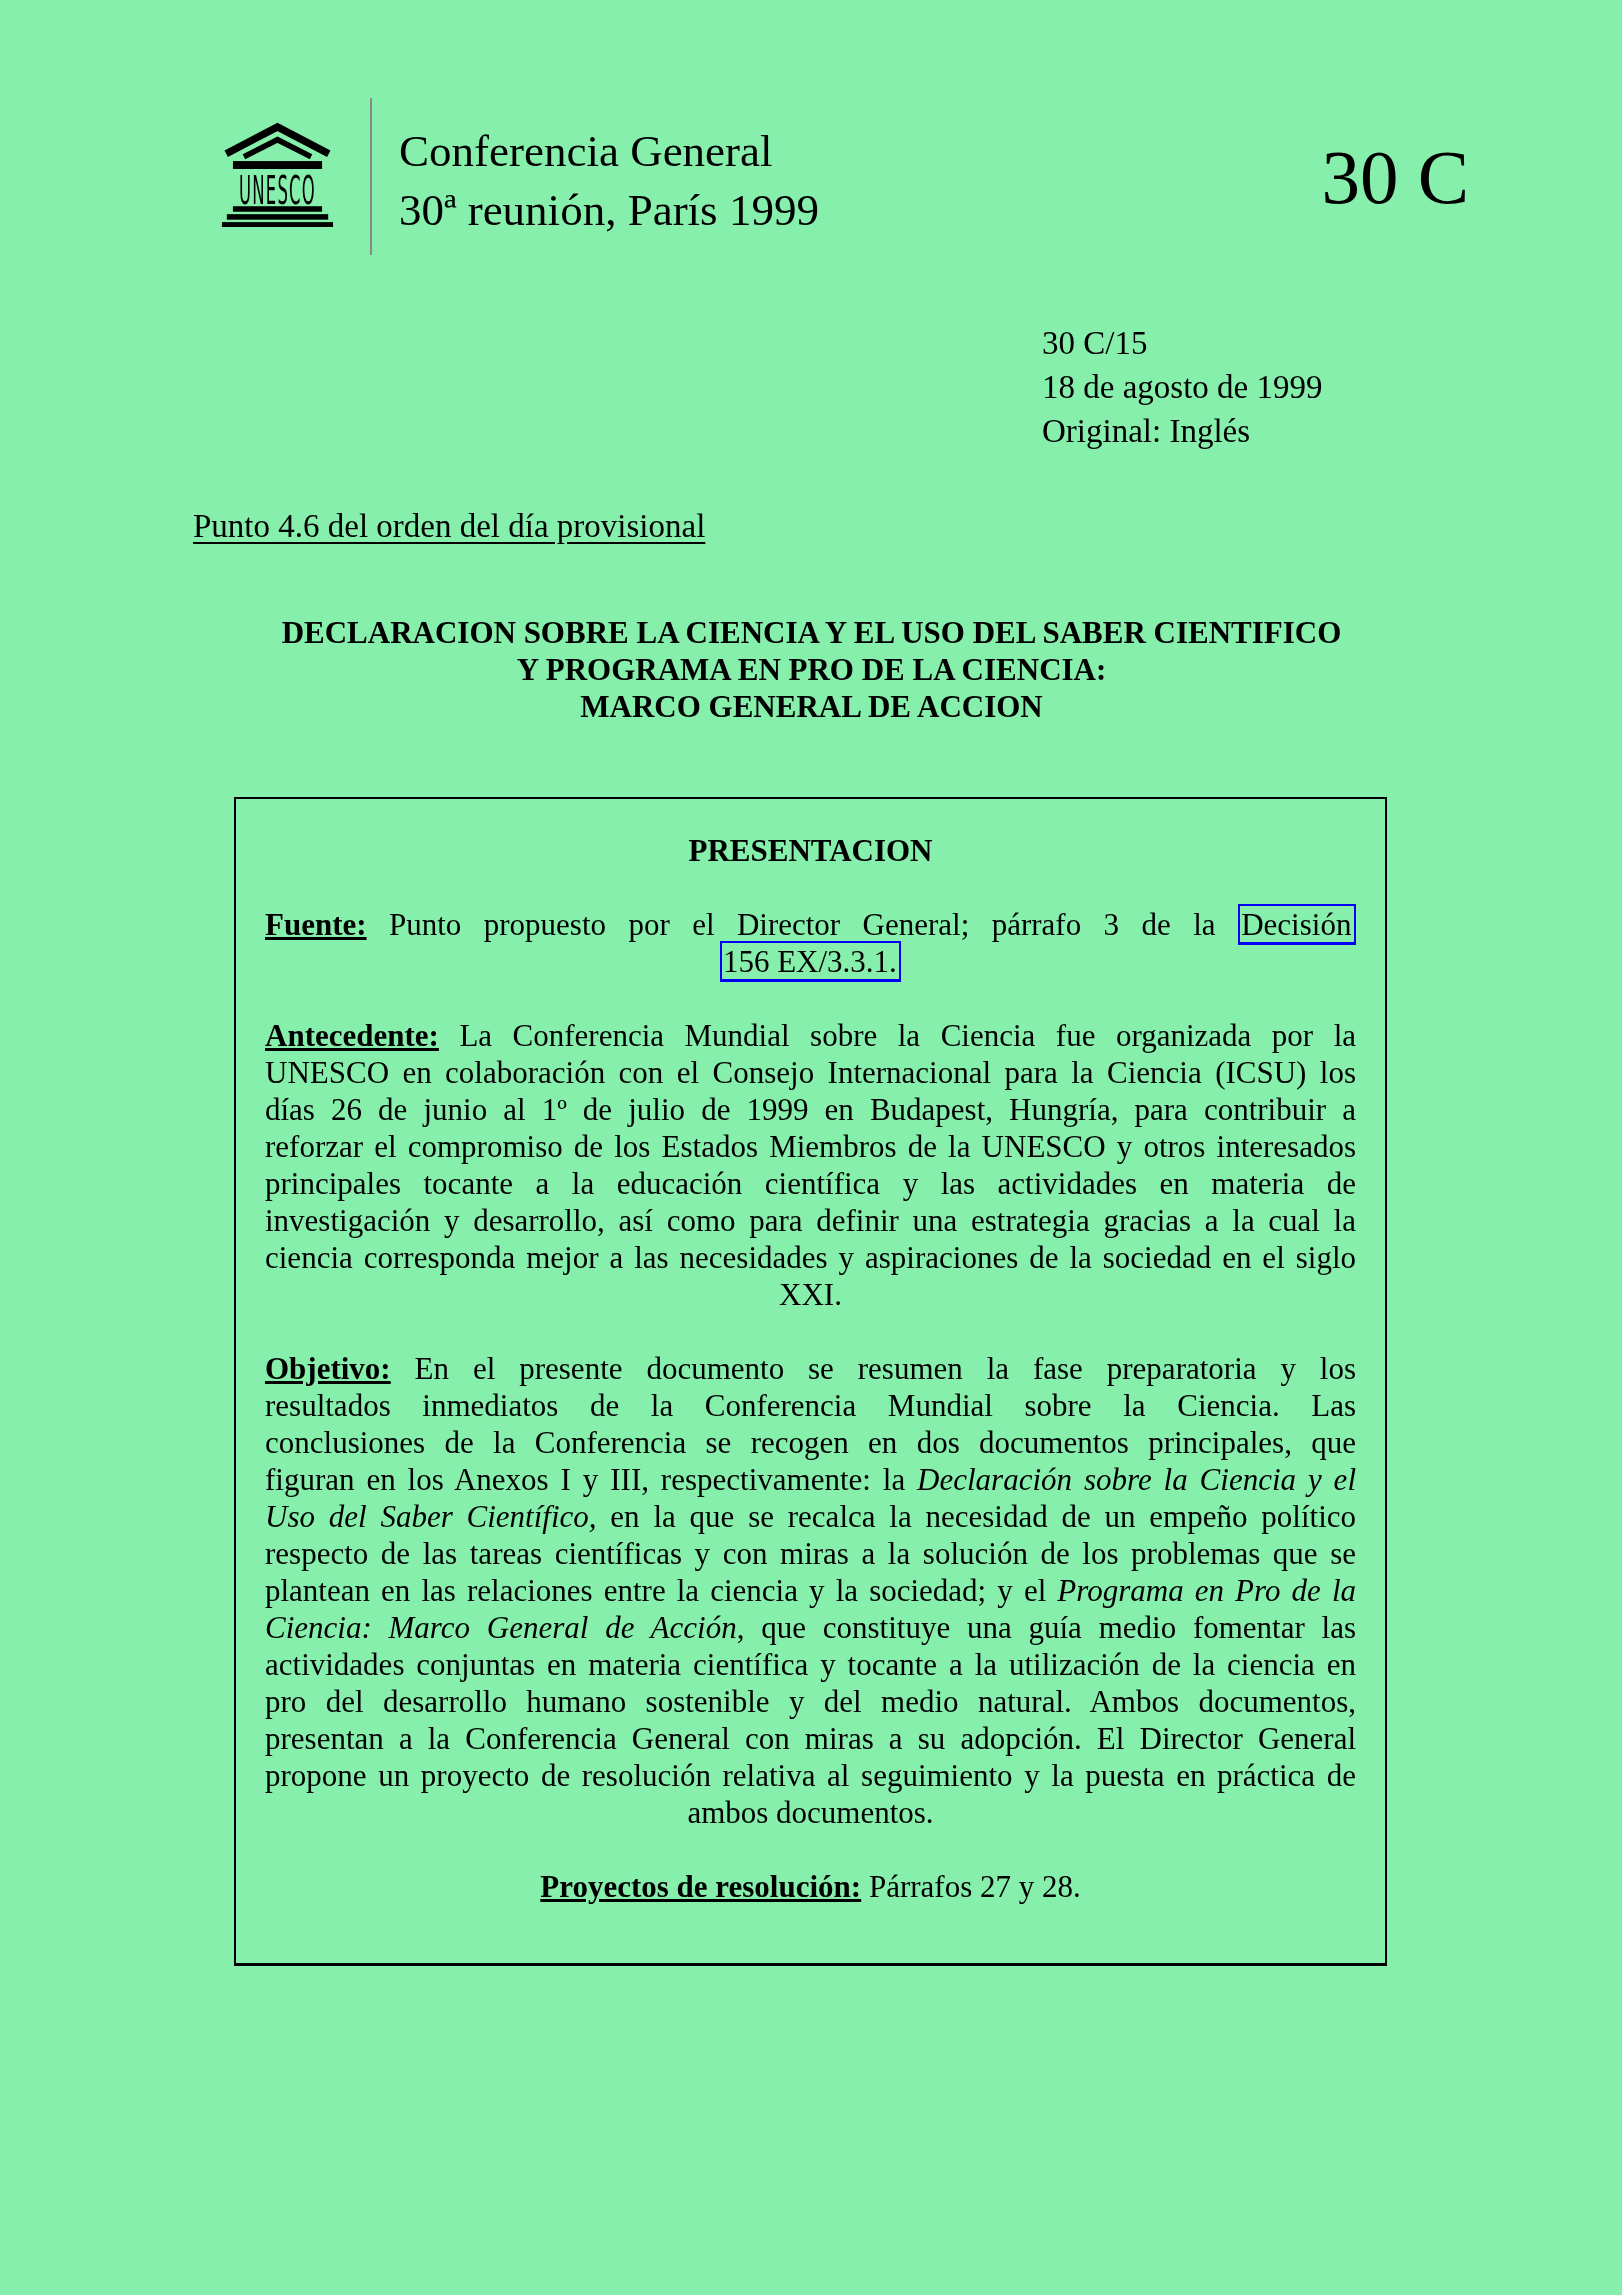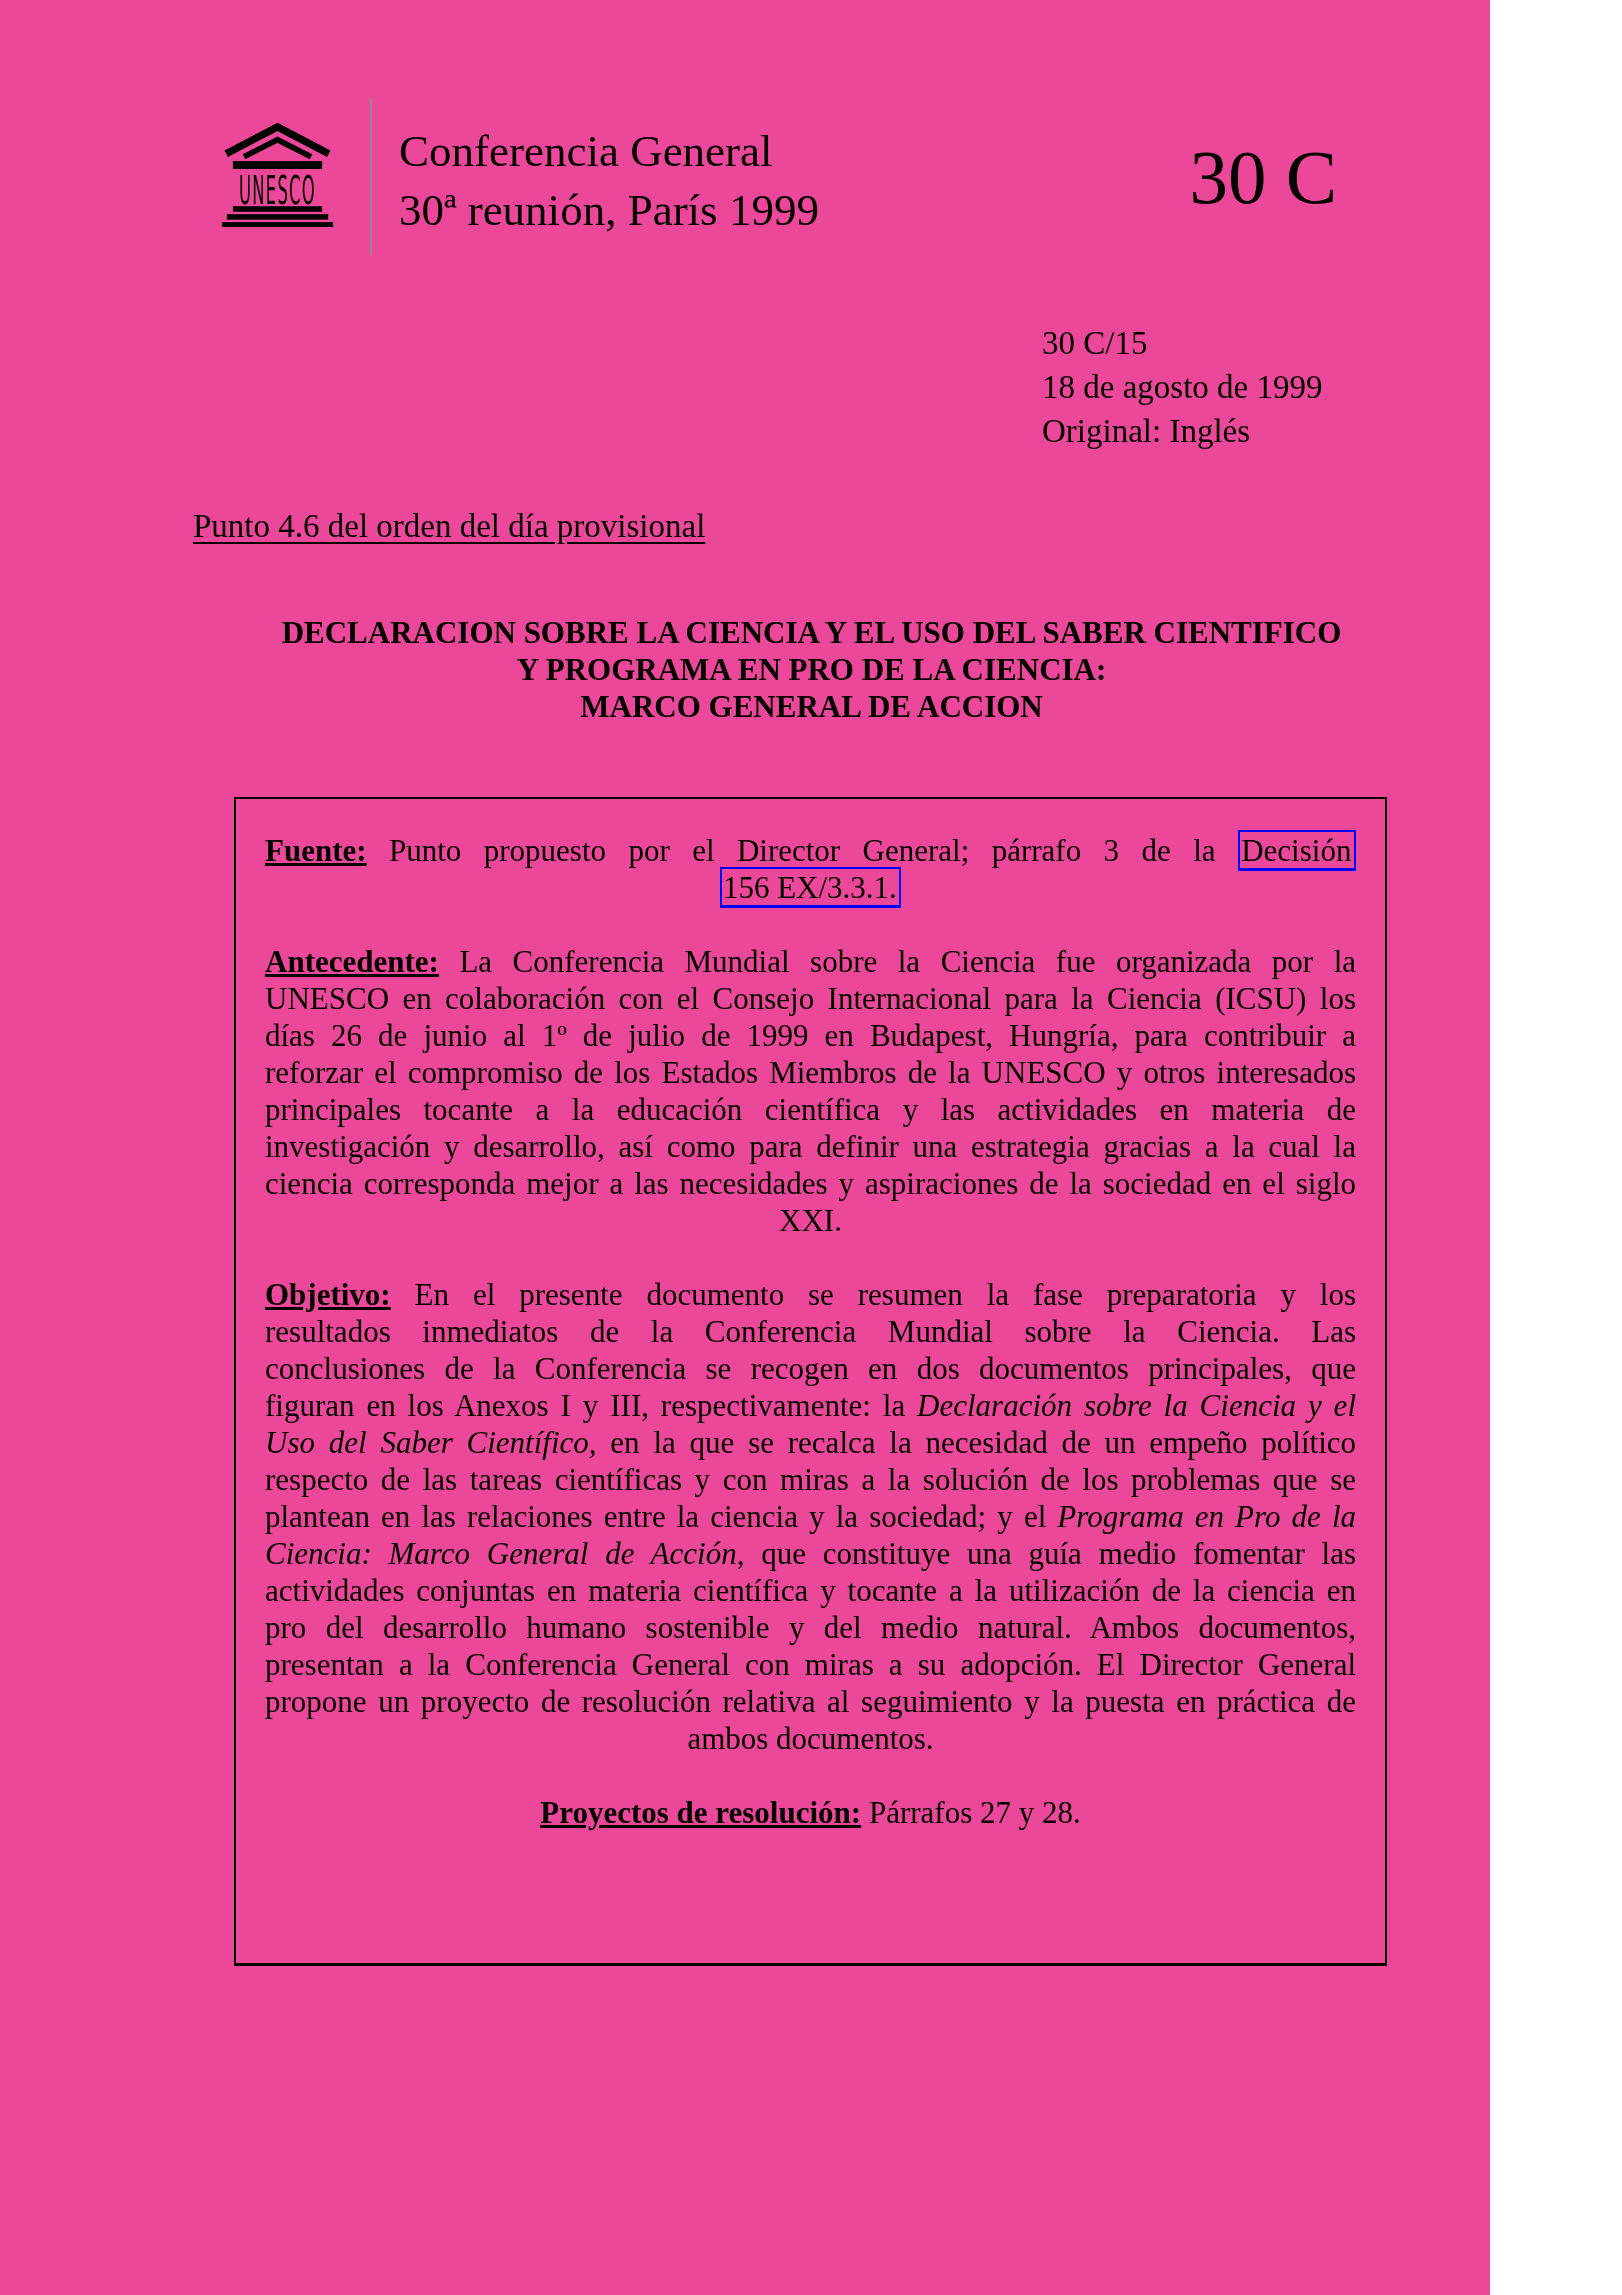--- a/index.html
+++ b/index.html
@@ -1,16 +1,16 @@
 <!DOCTYPE html>
 <html style="--link: #0000F8;font-size:10.5px"><head>
 <meta charset="utf-8">
 <style>
   html,body{margin:0;padding:0;background:#fff;}
-  .page{position:relative;width:1490px;height:2295px;background:#ec4899;color:#000;
+  .page{position:relative;width:1622px;height:2295px;background:#86efac;color:#000;
         font-family:"Liberation Serif","DejaVu Serif",serif;overflow:hidden;}
 
   
   .logo{position:absolute;left:218px;top:122px;}
   .hdr-divider{position:absolute;left:370px;top:98px;width:2px;height:157px;background:#8a8a8a;}
   .org{position:absolute;left:399px;top:122px;font-size:45px;line-height:59px;white-space:nowrap;}
   .doc-symbol{position:absolute;top:137px;right:153px;font-size:77px;line-height:80px;white-space:nowrap;}
 
   
   .meta{position:absolute;left:1042px;top:321px;font-size:33px;line-height:44px;white-space:nowrap;}
@@ -67,20 +67,21 @@
 
   <div class="agenda">Punto 4.6 del orden del día provisional</div>
 
   <div class="titles">
     <div>DECLARACION SOBRE LA CIENCIA Y EL USO DEL SABER CIENTIFICO</div>
     <div>Y PROGRAMA EN PRO DE LA CIENCIA:</div>
     <div>MARCO GENERAL DE ACCION</div>
   </div>
 
   <section class="pres-box">
+    <h2 class="pres-heading">PRESENTACION</h2>
     <div id="paragraphs">
         <div class="para">
           <div class="line just"><span class="seg-b">Fuente:</span><span> Punto propuesto por el Director General; párrafo 3 de la </span><span class="seg-link">Decisión</span></div>
           <div class="line"><span class="seg-link">156 EX/3.3.1.</span></div>
         </div>
         <div class="para">
           <div class="line just"><span class="seg-b">Antecedente:</span><span> La Conferencia Mundial sobre la Ciencia fue organizada por la</span></div>
           <div class="line just"><span>UNESCO en colaboración con el Consejo Internacional para la Ciencia (ICSU) los</span></div>
           <div class="line just"><span>días 26 de junio al 1º de julio de 1999 en Budapest, Hungría, para contribuir a</span></div>
           <div class="line just"><span>reforzar el compromiso de los Estados Miembros de la UNESCO y otros interesados</span></div>

